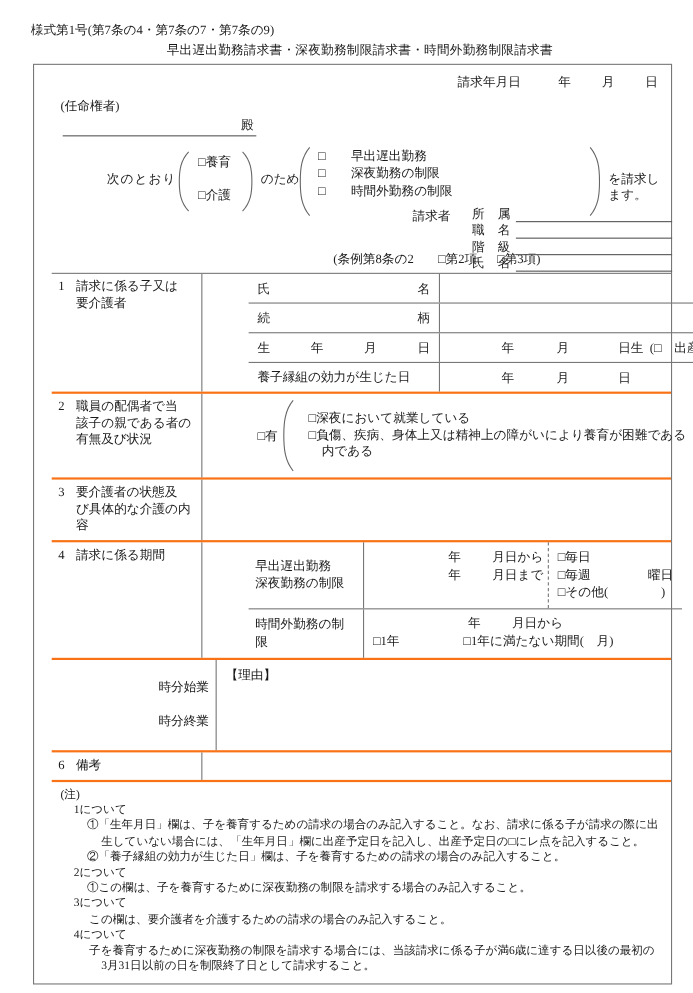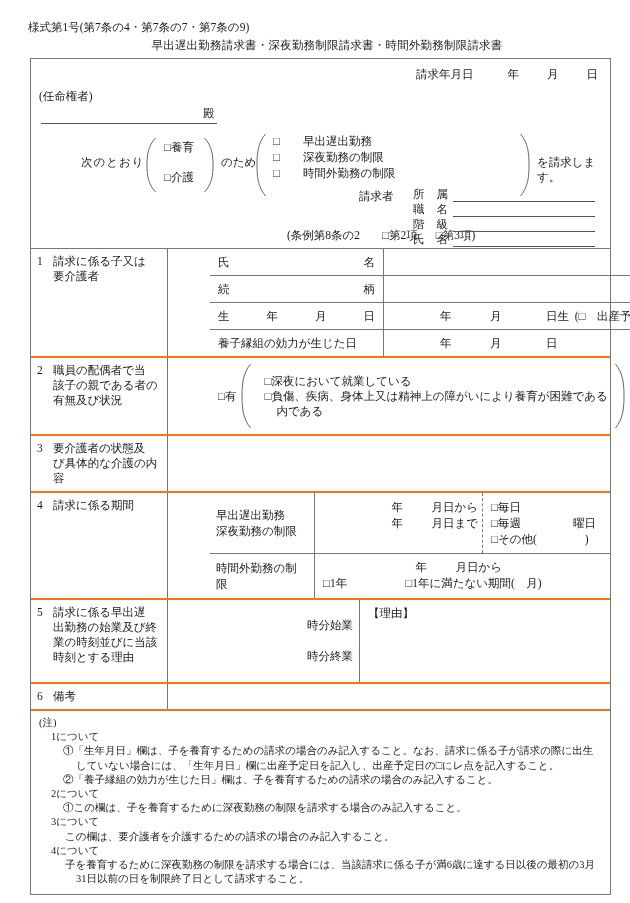--- a/index.html
+++ b/index.html
@@ -42,20 +42,21 @@
   }
 
   
   .frame {
     position: absolute;
     left: 30px;
     top: 58px;
     width: 581px;
     border: 1px solid #777;
     box-sizing: border-box;
+    padding-left: 16px;
   }
 
   
   .topblock {
     position: relative;
     height: 190px;
     border-bottom: 1px solid #777;
     box-sizing: border-box;
   }
   .req-date {
@@ -591,26 +592,20 @@
           <div class="ot-body">
             <div class="l1"><span class="y">年</span><span class="m">月</span><span>日から</span></div>
             <div class="l2"><span>□1年</span><span class="gap"></span><span>□1年に満たない期間(　月)</span></div>
           </div>
         </div>
 
       </div>
     </div>
 
     <div class="row">
-      <div class="c-label">
-        <div><span class="num">5</span><span>請求に係る早出遅</span></div>
-        <div class="ind">出勤務の始業及び終</div>
-        <div class="ind">業の時刻並びに当該</div>
-        <div class="ind">時刻とする理由</div>
-      </div>
       <div class="c-body" style="display:flex;">
         <div class="t-times">
           <div><span class="g">時</span><span>分始業</span></div>
           <div><span class="g">時</span><span>分終業</span></div>
         </div>
         <div class="t-reason">
           <span>【理由】</span>
         </div>
       </div>
     </div>

